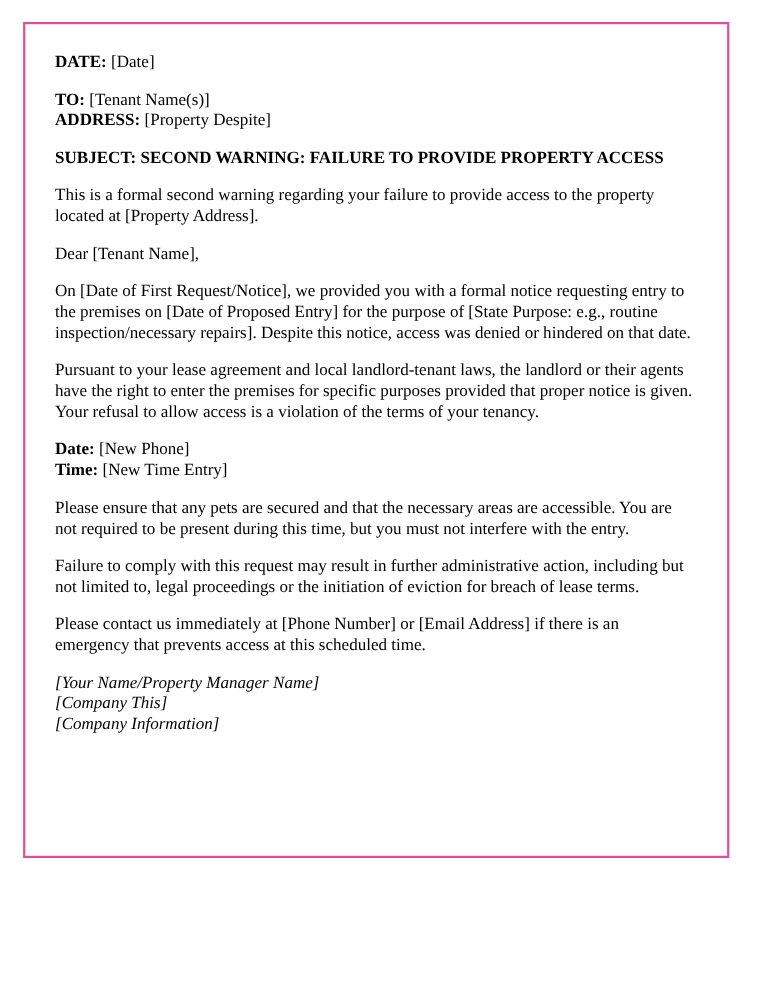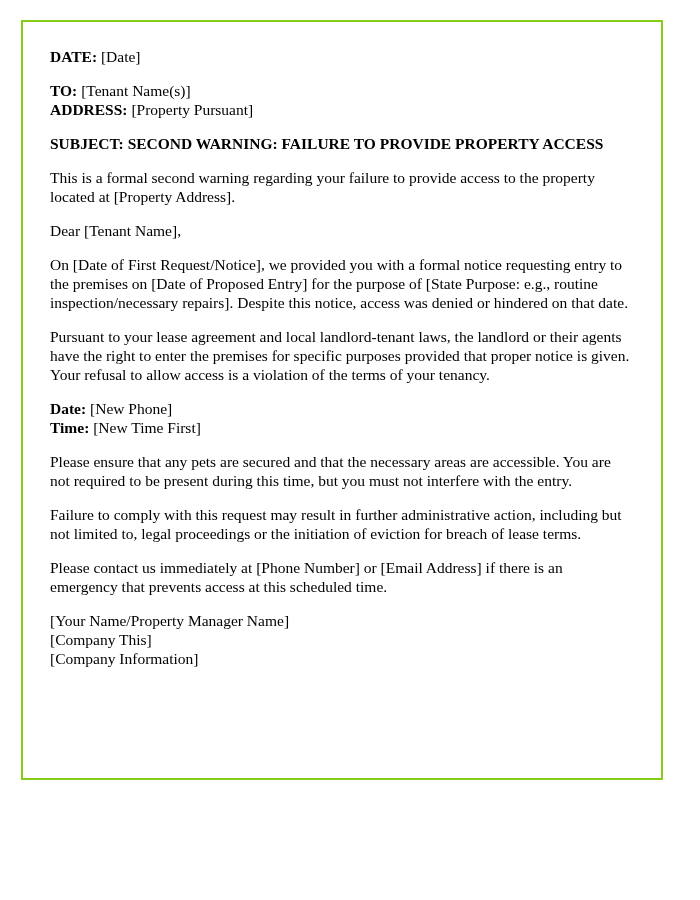--- a/index.html
+++ b/index.html
@@ -14,57 +14,57 @@
     width: 700px;
     height: 900px;
     background: #ffffff;
   }
   .letter-frame {
     position: absolute;
     left: 21px;
     top: 20px;
     width: 642px;
     height: 760px;
-    border: 2px solid #84cc16;
+    border: 2px solid #ec4899;
     background: #ffffff;
     padding: 25px 27px 20px 27px;
     overflow: hidden;
   }
   .letter-frame p {
     font-size: 15.5px;
     line-height: 19px;
     color: #000000;
     margin: 0 0 15px 0;
   }
-  .letter-frame p:last-child { margin-bottom: 0; }
+  .letter-frame p:last-child { margin-bottom: 0; font-style: italic; }
   .bold { font-weight: bold; }
   .subject { font-weight: bold; }
 </style>
 </head>
 <body>
 
 <div class="page">
   <div class="letter-frame">
 
     <p><span class="bold">DATE:</span> <span>[Date]</span></p>
 
-    <p><span class="bold">TO:</span> <span>[Tenant Name(s)]</span><br><span class="bold">ADDRESS:</span> <span>[Property Pursuant]</span></p>
+    <p><span class="bold">TO:</span> <span>[Tenant Name(s)]</span><br><span class="bold">ADDRESS:</span> <span>[Property Despite]</span></p>
 
     <p class="subject">SUBJECT: SECOND WARNING: FAILURE TO PROVIDE PROPERTY ACCESS</p>
 
     <p>This is a formal second warning regarding your failure to provide access to the property located at [Property Address].</p>
 
     <p>Dear [Tenant Name],</p>
 
     <p>On [Date of First Request/Notice], we provided you with a formal notice requesting entry to the premises on [Date of Proposed Entry] for the purpose of [State Purpose: e.g., routine inspection/necessary repairs]. Despite this notice, access was denied or hindered on that date.</p>
 
     <p>Pursuant to your lease agreement and local landlord-tenant laws, the landlord or their agents have the right to enter the premises for specific purposes provided that proper notice is given. Your refusal to allow access is a violation of the terms of your tenancy.</p>
 
 
-    <p><span class="bold">Date:</span> <span>[New Phone]</span><br><span class="bold">Time:</span> <span>[New Time First]</span></p>
+    <p><span class="bold">Date:</span> <span>[New Phone]</span><br><span class="bold">Time:</span> <span>[New Time Entry]</span></p>
 
     <p>Please ensure that any pets are secured and that the necessary areas are accessible. You are not required to be present during this time, but you must not interfere with the entry.</p>
 
     <p>Failure to comply with this request may result in further administrative action, including but not limited to, legal proceedings or the initiation of eviction for breach of lease terms.</p>
 
     <p>Please contact us immediately at [Phone Number] or [Email Address] if there is an emergency that prevents access at this scheduled time.</p>
 
 
     <p><span>[Your Name/Property Manager Name]</span><br><span>[Company This]</span><br><span>[Company Information]</span></p>
 

